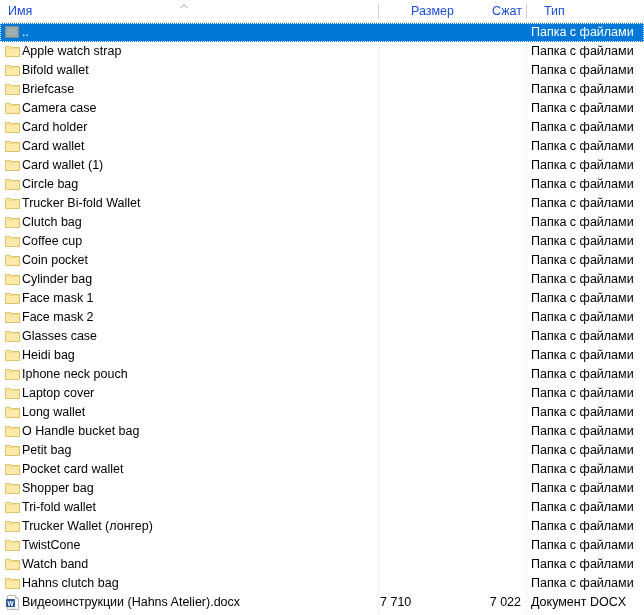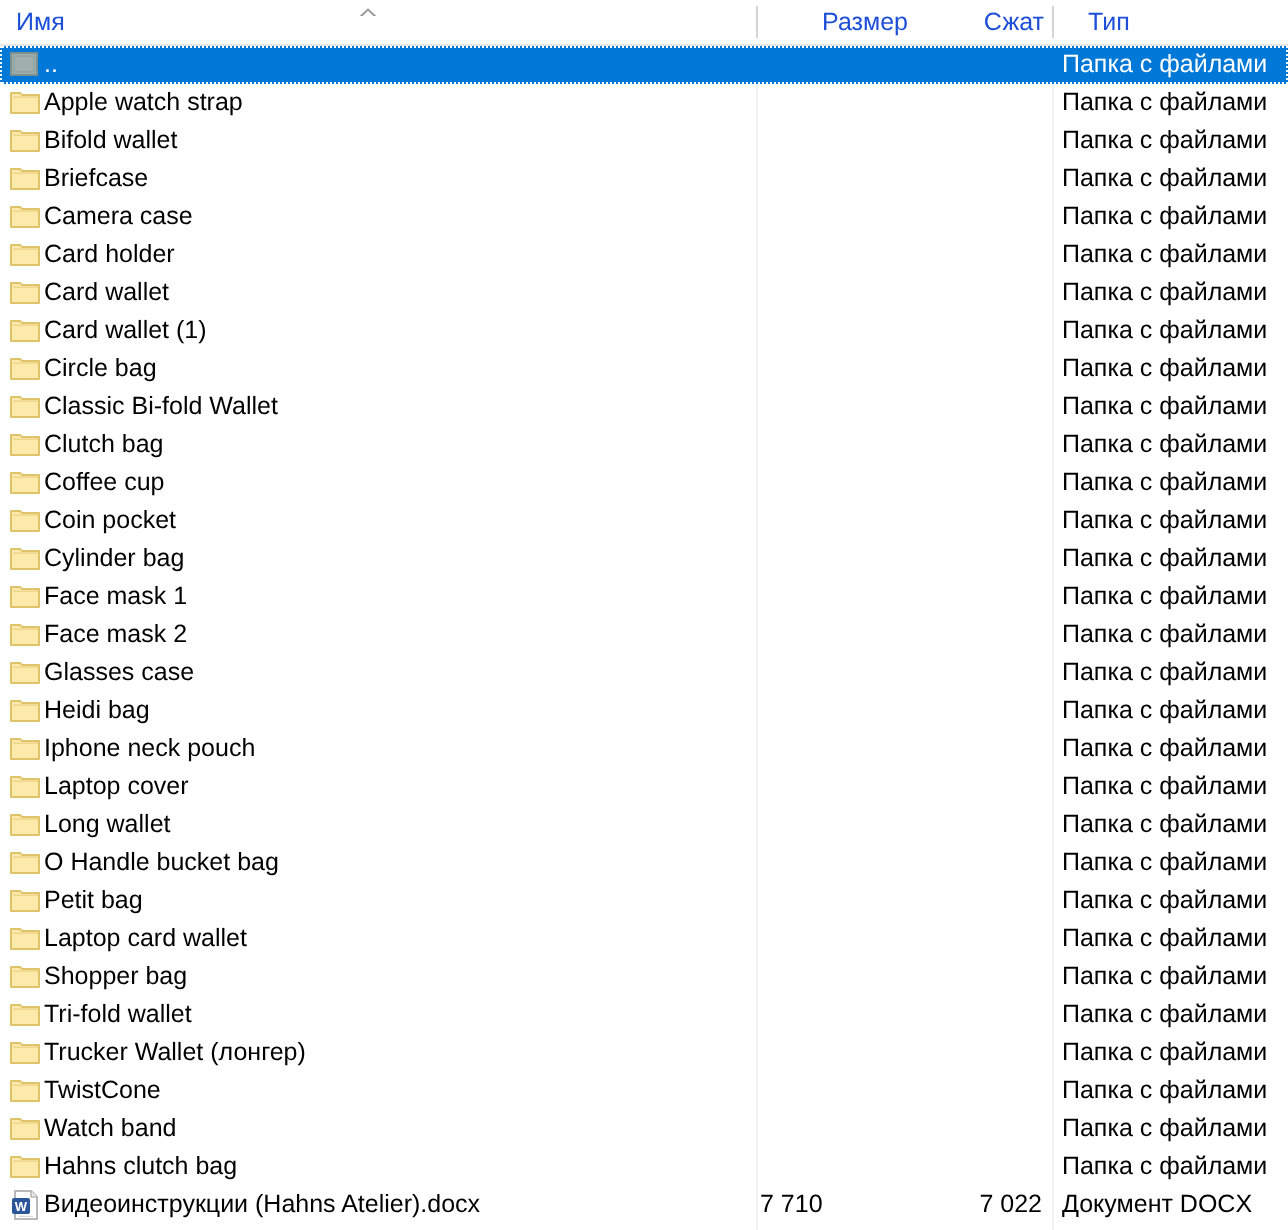--- a/index.html
+++ b/index.html
@@ -255,21 +255,21 @@
         <span class="cell c-packed"></span>
         <span class="cell c-type">Папка с файлами</span>
       </div>
       <div class="row">
         <span class="icon">
           <svg width="16" height="14" viewBox="0 0 16 14">
             <path d="M0.5 2.5 L0.5 12.5 L14.5 12.5 L14.5 3.5 L6.2 3.5 L5.0 2.5 Z" fill="#fde9a9" stroke="#dfc36a" stroke-width="1" stroke-linejoin="round"></path>
             <path d="M1.6 4.6 L14.0 4.6" stroke="#dfc36a" stroke-width="0.7" opacity="0.55"></path>
           </svg>
         </span>
-        <span class="cell c-name">Classic Bi-fold Wallet</span>
+        <span class="cell c-name">Trucker Bi-fold Wallet</span>
         <span class="cell c-size"></span>
         <span class="cell c-packed"></span>
         <span class="cell c-type">Папка с файлами</span>
       </div>
       <div class="row">
         <span class="icon">
           <svg width="16" height="14" viewBox="0 0 16 14">
             <path d="M0.5 2.5 L0.5 12.5 L14.5 12.5 L14.5 3.5 L6.2 3.5 L5.0 2.5 Z" fill="#fde9a9" stroke="#dfc36a" stroke-width="1" stroke-linejoin="round"></path>
             <path d="M1.6 4.6 L14.0 4.6" stroke="#dfc36a" stroke-width="0.7" opacity="0.55"></path>
           </svg>
@@ -423,21 +423,21 @@
         <span class="cell c-packed"></span>
         <span class="cell c-type">Папка с файлами</span>
       </div>
       <div class="row">
         <span class="icon">
           <svg width="16" height="14" viewBox="0 0 16 14">
             <path d="M0.5 2.5 L0.5 12.5 L14.5 12.5 L14.5 3.5 L6.2 3.5 L5.0 2.5 Z" fill="#fde9a9" stroke="#dfc36a" stroke-width="1" stroke-linejoin="round"></path>
             <path d="M1.6 4.6 L14.0 4.6" stroke="#dfc36a" stroke-width="0.7" opacity="0.55"></path>
           </svg>
         </span>
-        <span class="cell c-name">Laptop card wallet</span>
+        <span class="cell c-name">Pocket card wallet</span>
         <span class="cell c-size"></span>
         <span class="cell c-packed"></span>
         <span class="cell c-type">Папка с файлами</span>
       </div>
       <div class="row">
         <span class="icon">
           <svg width="16" height="14" viewBox="0 0 16 14">
             <path d="M0.5 2.5 L0.5 12.5 L14.5 12.5 L14.5 3.5 L6.2 3.5 L5.0 2.5 Z" fill="#fde9a9" stroke="#dfc36a" stroke-width="1" stroke-linejoin="round"></path>
             <path d="M1.6 4.6 L14.0 4.6" stroke="#dfc36a" stroke-width="0.7" opacity="0.55"></path>
           </svg>

